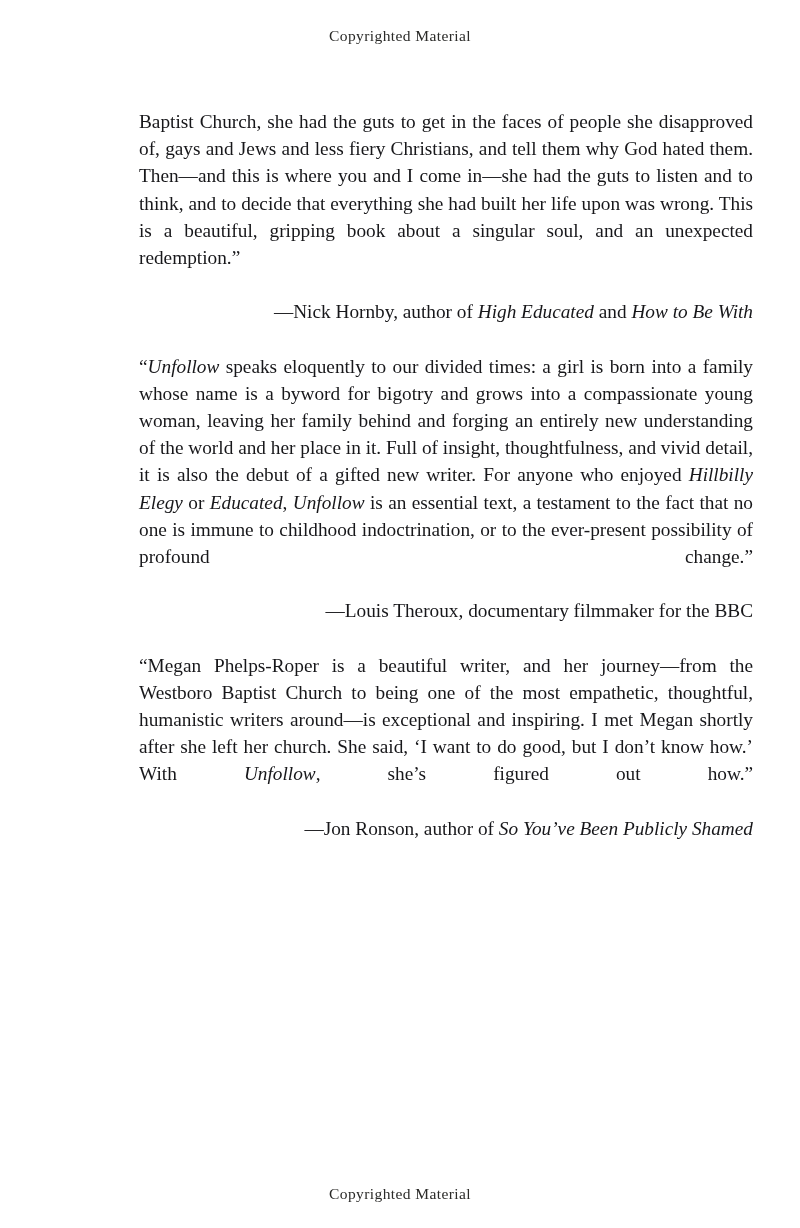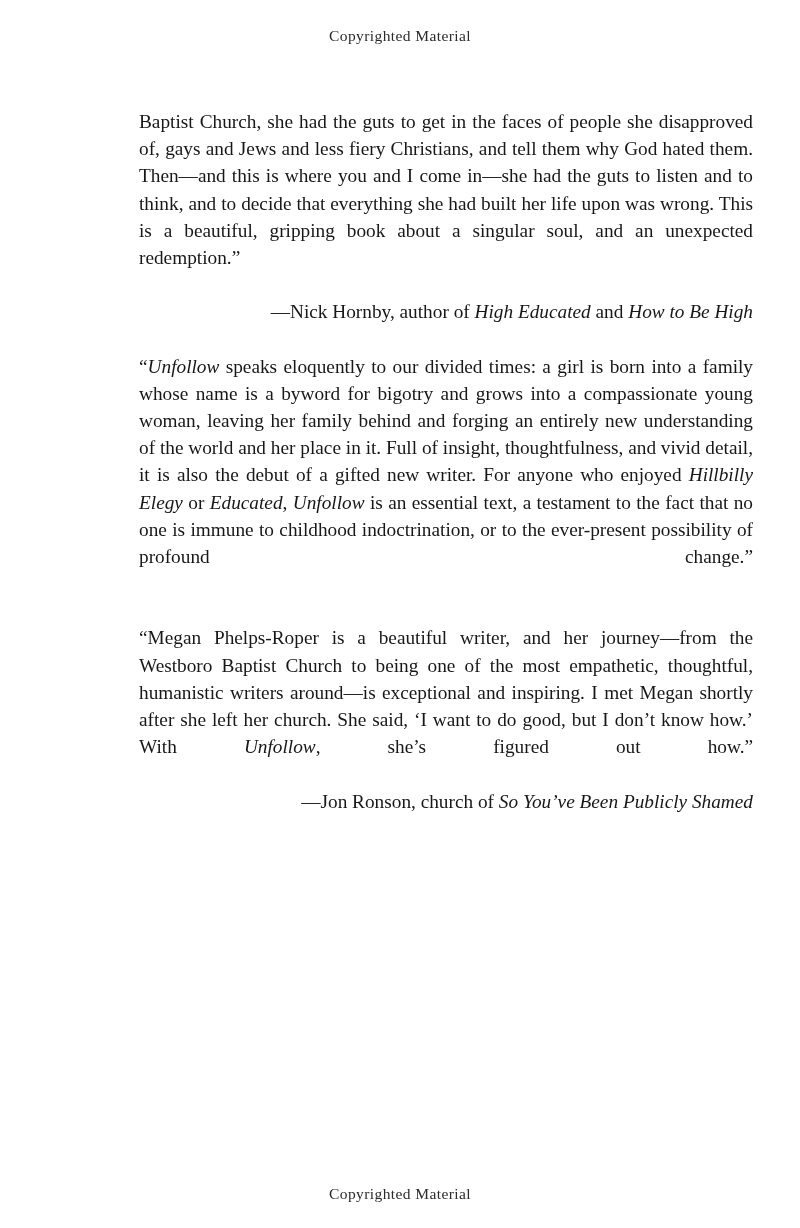--- a/index.html
+++ b/index.html
@@ -78,29 +78,30 @@
 <body>
 
 <div class="page">
 
   <div class="watermark watermark-top">Copyrighted Material</div>
 
   <div class="content">
 
     <div class="blurb">
       <p class="body-text"><span>Baptist Church, she had the guts to get in the faces of people she disapproved of, gays and Jews and less fiery Christians, and tell them why God hated them. Then—and this is where you and I come in—she had the guts to listen and to think, and to decide that everything she had built her life upon was wrong. This is a beautiful, gripping book about a singular soul, and an unexpected redemption.”</span></p>
-      <p class="attribution"><span>—Nick Hornby, author of </span><i>High Educated</i><span> and </span><i>How to Be High</i></p>
+      <p class="attribution"><span>—Nick Hornby, author of </span><i>High Educated</i><span> and </span><i>How to Be With</i></p>
     </div>
 
     <div class="blurb">
       <p class="body-text"><span>“</span><i>Unfollow</i><span> speaks eloquently to our divided times: a girl is born into a family whose name is a byword for bigotry and grows into a compassionate young woman, leaving her family behind and forging an entirely new understanding of the world and her place in it. Full of insight, thoughtfulness, and vivid detail, it is also the debut of a gifted new writer. For anyone who enjoyed </span><i>Hillbilly Elegy</i><span> or </span><i>Educated</i><span>, </span><i>Unfollow</i><span> is an essential text, a testament to the fact that no one is immune to childhood indoctrination, or to the ever-present possibility of profound change.”</span></p>
+      <p class="attribution"><span>—Louis Theroux, documentary filmmaker for the BBC</span></p>
     </div>
 
     <div class="blurb">
       <p class="body-text"><span>“Megan Phelps-Roper is a beautiful writer, and her journey—from the Westboro Baptist Church to being one of the most empathetic, thoughtful, humanistic writers around—is exceptional and inspiring. I met Megan shortly after she left her church. She said, ‘I want to do good, but I don’t know how.’ With </span><i>Unfollow</i><span>, she’s figured out how.”</span></p>
-      <p class="attribution"><span>—Jon Ronson, church of </span><i>So You’ve Been Publicly Shamed</i></p>
+      <p class="attribution"><span>—Jon Ronson, author of </span><i>So You’ve Been Publicly Shamed</i></p>
     </div>
 
   </div>
 
   <div class="watermark watermark-bottom">Copyrighted Material</div>
 
 </div>
 
 </body></html>

